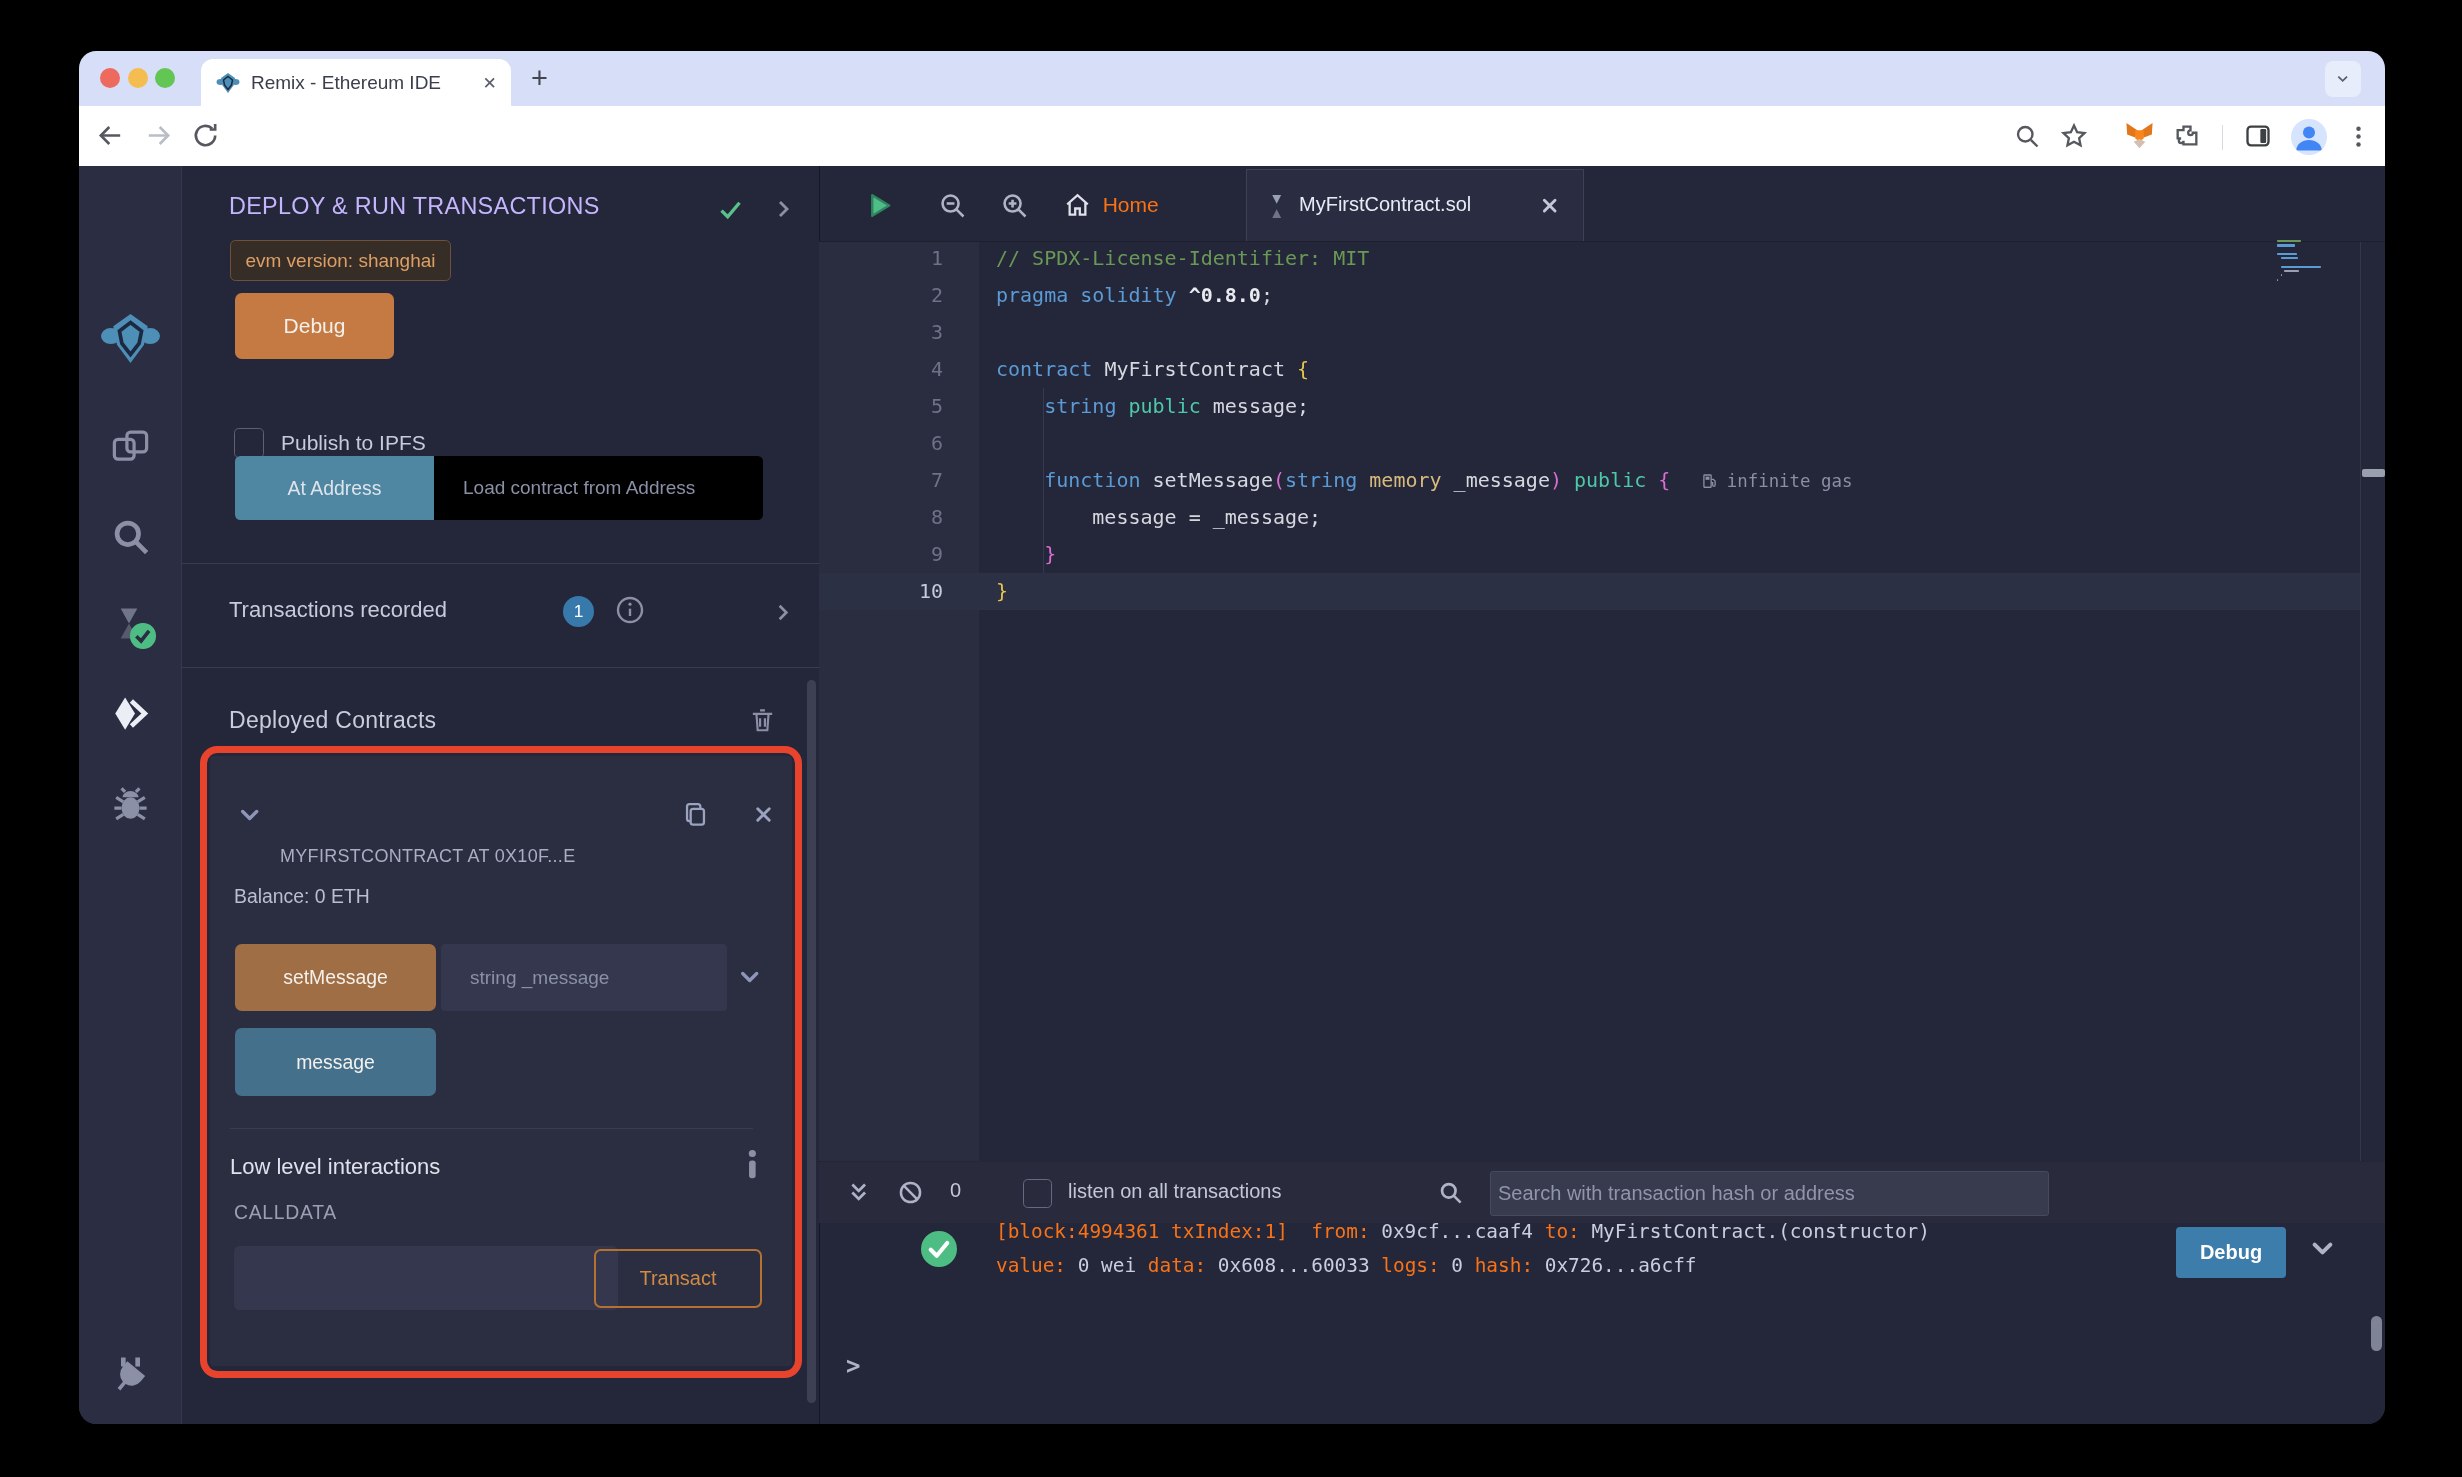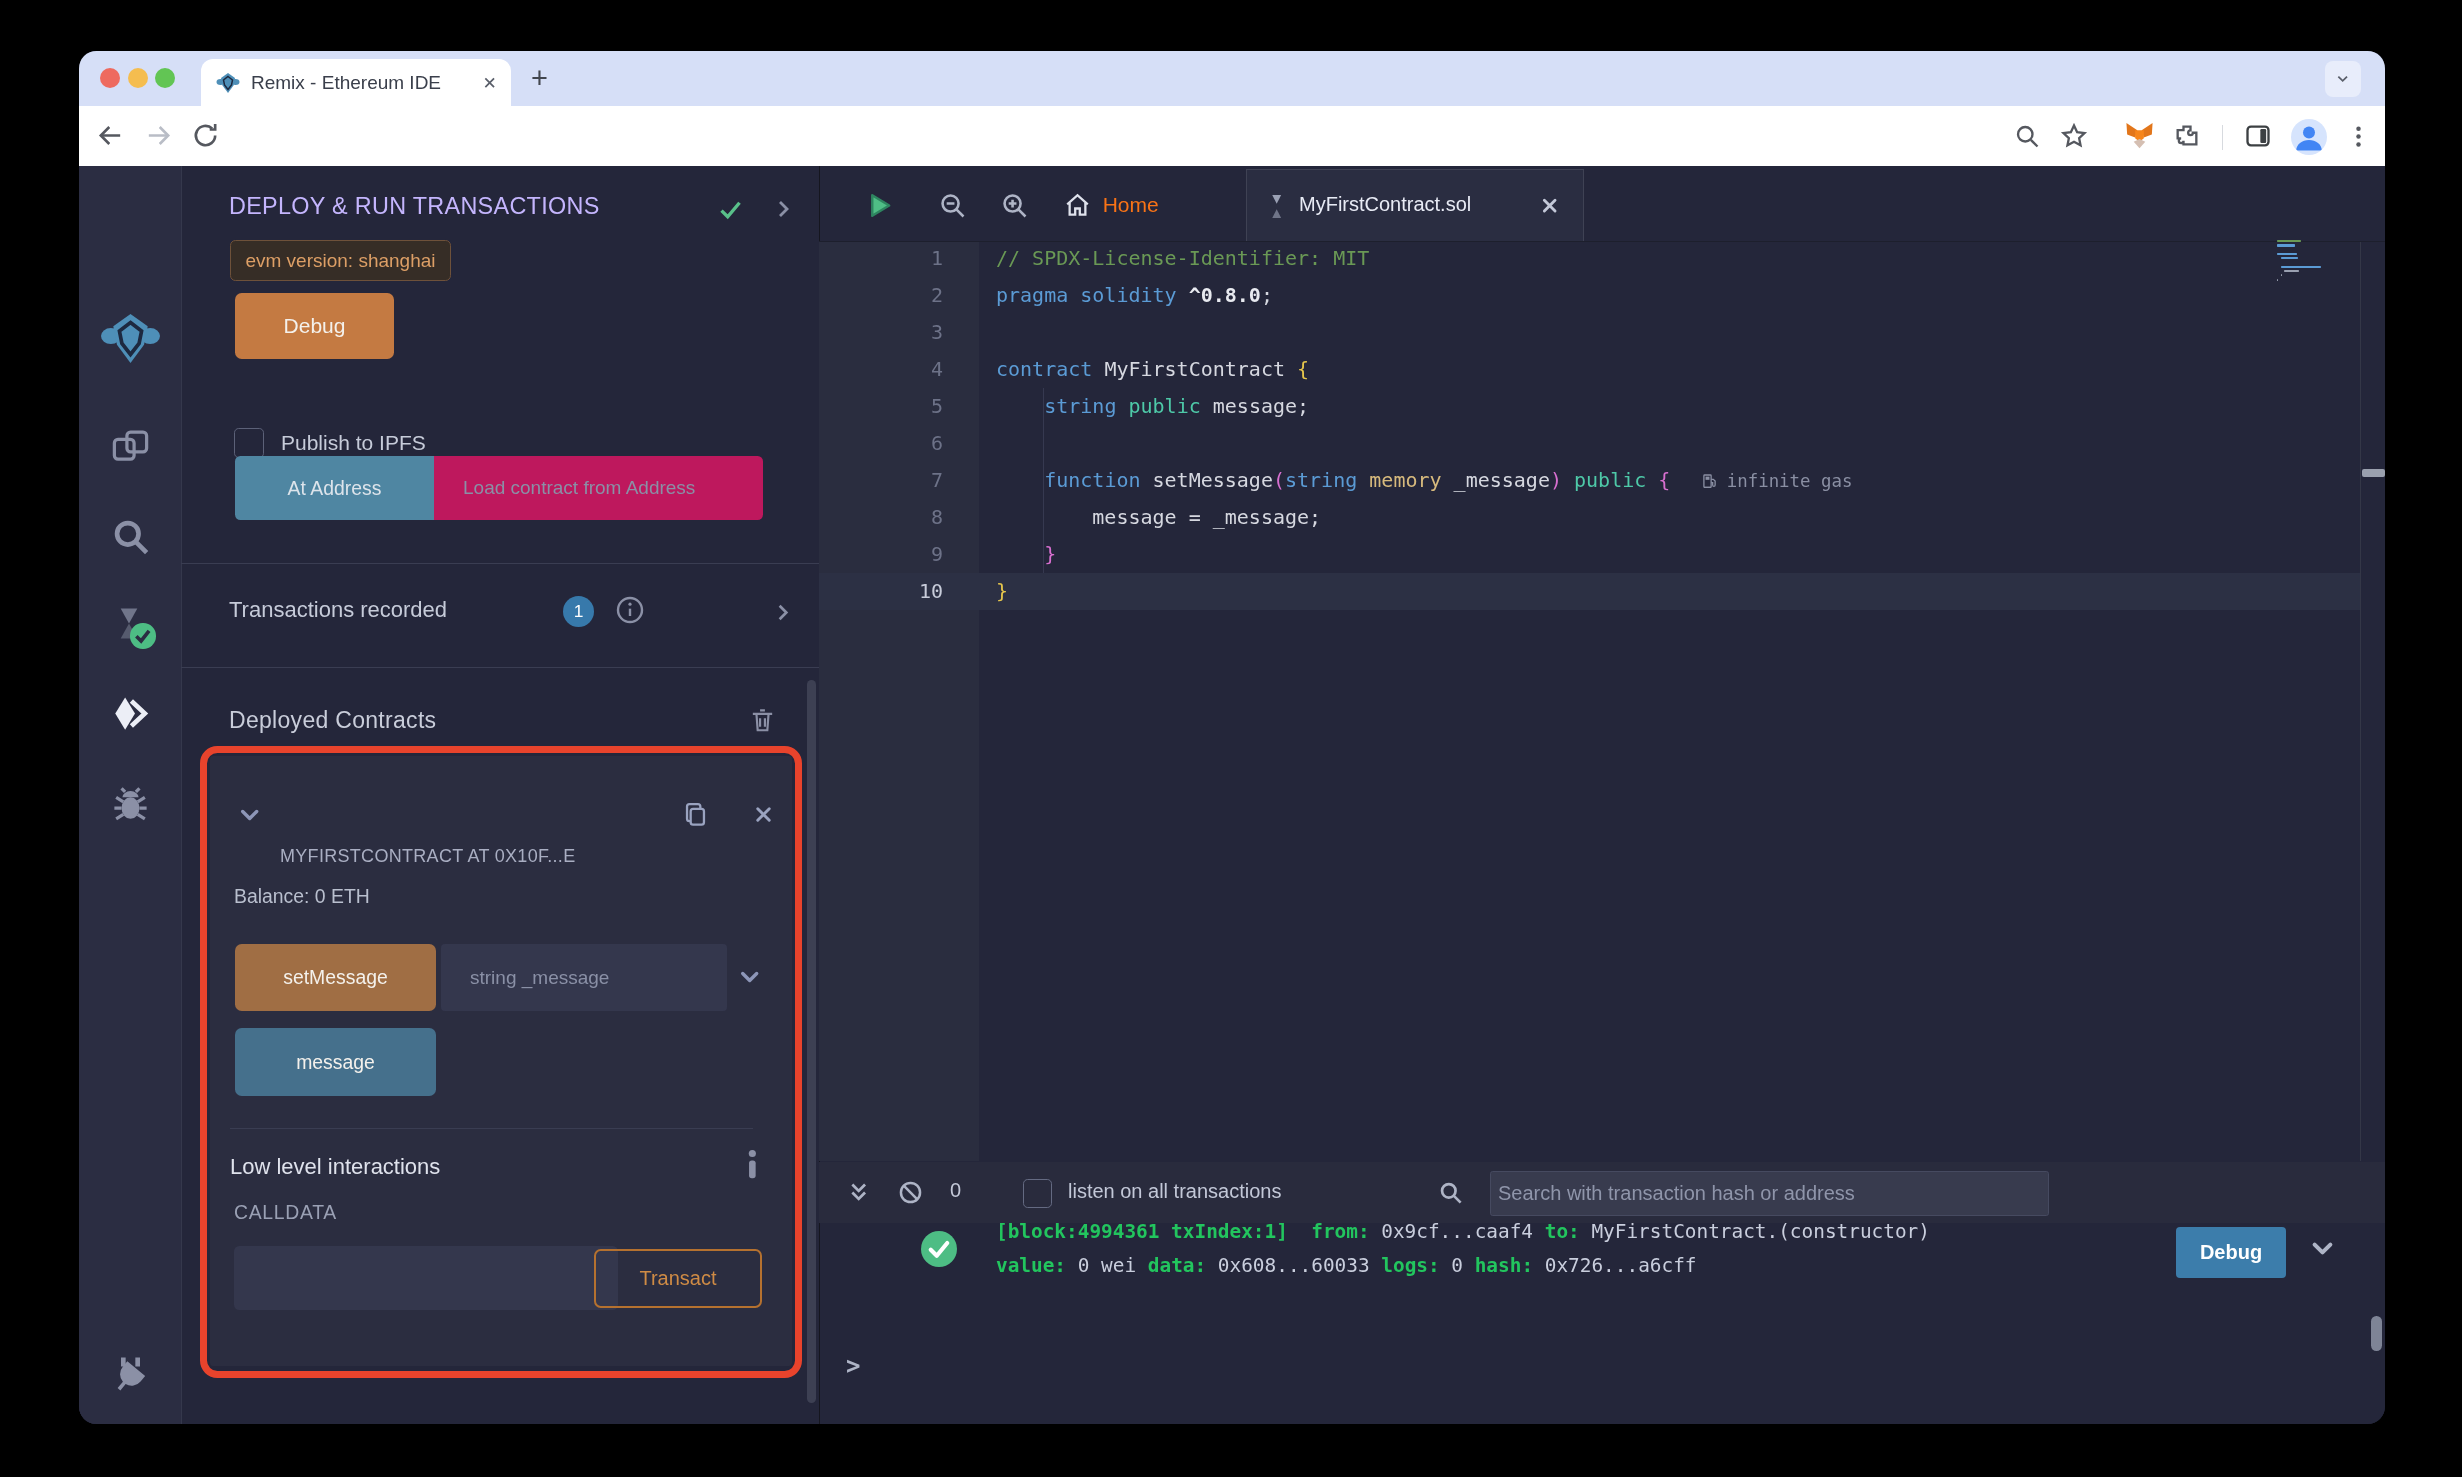--- a/index.html
+++ b/index.html
@@ -25,21 +25,21 @@
   .sidepanel{left:102px;top:115px;width:638px;height:1258px;border-right:1.3px solid #15161f;}
   .hdr{font-size:23.4px;color:#c4b5fd;letter-spacing:0.3px;white-space:nowrap;}
   .divider{border-top:1.3px solid #3a3d52;}
   .badge-evm{background:#362d26;border:1.3px solid #6e513a;border-radius:5.4px;color:#dd9f66;font-size:19px;justify-content:center;}
   .btn{border-radius:6.7px;justify-content:center;color:#f4f1ec;font-size:21px;cursor:pointer;}
   .btn-deploy{background:#c47a42;}
   .btn-at{background:#4f86a2;border-radius:5.4px 0 0 5.4px;font-size:19.4px;color:#dde4eb;}
   .btn-set{background:#a06e44;font-size:19.4px;}
   .btn-msg{background:#45708c;font-size:19.4px;}
   .btn-transact{background:transparent;border:2px solid #b5712f;color:#cf8b45;font-size:20px;border-radius:6.7px;}
-  .inpt{background:#be185d;border:none;outline:none;color:#c6cbd9;font-size:19px;font-family:"Liberation Sans",sans-serif;}
+  .inpt{background:#000000;border:none;outline:none;color:#c6cbd9;font-size:19px;font-family:"Liberation Sans",sans-serif;}
   .inpt::placeholder{color:#8a90a6;}
   .chk{background:transparent;border:1.3px solid #5c6178;border-radius:4.7px;}
   .lbl{color:#c6cbd9;font-size:21px;white-space:nowrap;}
   .muted{color:#9aa0b4;}
   .badge-count{background:#3779ab;border-radius:50%;color:#fff;font-size:17.4px;justify-content:center;}
   .redbox{border:7.4px solid #e8432c;border-radius:17.4px;pointer-events:none;}
   .card{background:#2b2d40;border-radius:3.3px;}
   .ctitle{font-size:18px;color:#a9aec2;letter-spacing:0.3px;white-space:nowrap;overflow:hidden;
     -webkit-mask-image:linear-gradient(90deg,#000 82%,transparent 99%);mask-image:linear-gradient(90deg,#000 82%,transparent 99%);}
   .scroll{background:#3d4053;border-radius:4.7px;}
@@ -58,21 +58,21 @@
   .tok-mem{color:#d7ba7d}.tok-paren{color:#d86fd0}.tok-brace-y{color:#e6c64c}.tok-brace-p{color:#d86fd0}
   .tok-ver{color:#e8eaf0;font-weight:bold}
   .gas{color:#8a8fa3;font-size:17.4px;margin-left:31px;display:inline-flex;align-items:center;gap:8px;vertical-align:middle;}
   
   .termbar{background:#292b3d;}
   .tico{color:#aeb4c6;}
   .tlabel{font-size:20px;color:#c3c8d8;white-space:nowrap;}
   .tsearch{background:#383b4e;border:0.7px solid #464a60;border-radius:2.7px;color:#c6cbd9;font-size:20px;padding:0 7px;font-family:"Liberation Sans",sans-serif;outline:none;}
   .tsearch::placeholder{color:#8f95aa;}
   .tlog{font-family:"DejaVu Sans Mono",monospace;font-size:19.4px;line-height:34px;white-space:pre;}
-  .t-b{color:#22c55e;font-weight:bold;}
+  .t-b{color:#f97316;font-weight:normal;}
   .t-n{color:#c9cedd;}
   .btn-debug{background:#3c7dab;border-radius:4px;color:#fff;font-weight:bold;font-size:20px;justify-content:center;}
   .prompt{font-family:"DejaVu Sans Mono",monospace;font-size:24px;font-weight:bold;color:#aeb4c6;}
 </style>
 </head>
 <body>
 
 <div class="abs window">
 
   <div class="abs tabstrip">

